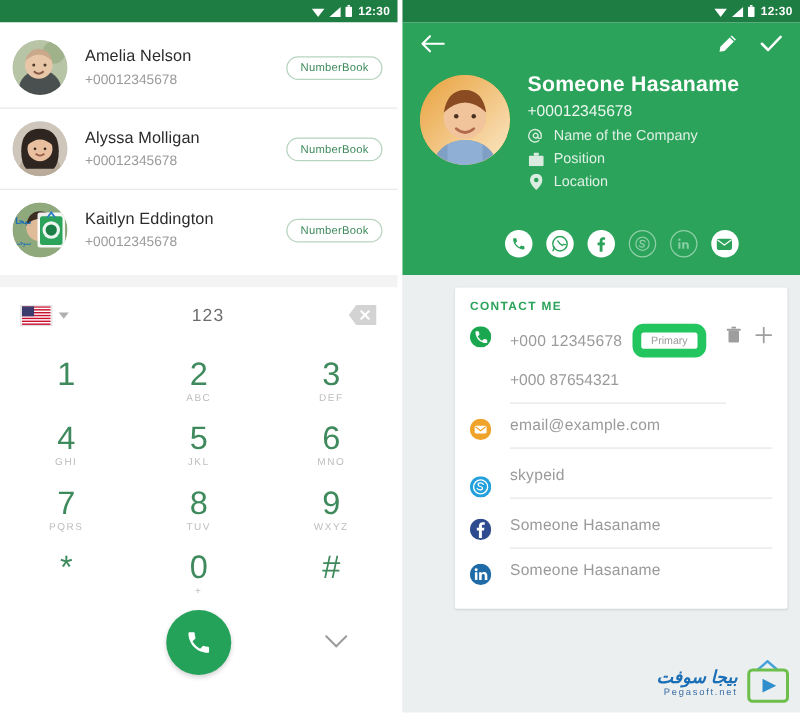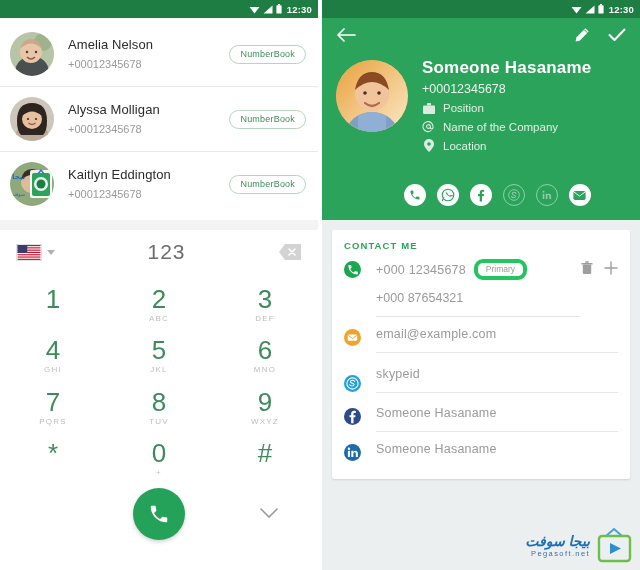--- a/index.html
+++ b/index.html
@@ -68,21 +68,21 @@
     display: flex; align-items: center; padding: 0 16px;
     flex: 0 0 44px;
   }
   .flag-wrap { display: flex; align-items: center; gap: 5px; }
   .flag { width: 26px; height: 17px; display: block; border: 1px solid #e2e2e2; }
   .caret-down {
     width: 0; height: 0; border-left: 4px solid transparent;
     border-right: 4px solid transparent; border-top: 5px solid #b0b0b0;
   }
   .dial-number {
-    flex: 1 1 auto; text-align: center; font-size: 21px;
+    flex: 1 1 auto; text-align: center; font-size: 14px;
     color: #6d6d6d; letter-spacing: 1px;
   }
   .backspace { width: 24px; height: 18px; }
 
   .keypad {
     flex: 1 1 auto; background: #ffffff;
     display: grid; grid-template-columns: repeat(3, 1fr);
     grid-template-rows: repeat(4, 1fr);
     align-content: start; padding-top: 4px;
   }
@@ -134,34 +134,35 @@
   }
   .soc.filled { background: #ffffff; }
   .soc.outline { background: transparent; border: 1.3px solid #8fcfa8; }
 
   
   .card-area { flex: 1 1 auto; background: #eceff0; padding: 10px 10px 0; position: relative; }
   .card {
     background: #ffffff; border-radius: 2px;
     box-shadow: 0 1px 2px rgba(0,0,0,.12);
     padding: 10px 12px 12px;
+    margin-left: 32px;
   }
   .card-title {
     font-size: 9.5px; color: #2ba35b; letter-spacing: 1.1px; font-weight: bold;
     margin-bottom: 8px;
   }
   .field-row { display: flex; align-items: flex-start; }
   .f-ico { width: 22px; flex: 0 0 22px; padding-top: 2px; }
   .f-main { flex: 1 1 auto; min-width: 0; padding-left: 10px; }
   .f-actions { display: flex; gap: 11px; align-items: center; padding-top: 2px; }
   .f-line1 { display: flex; align-items: center; gap: 8px; }
   .f-value { font-size: 12.5px; color: #9a9a9a; letter-spacing: .2px; }
   .f-label-sm { font-size: 8.5px; color: #c4c4c4; letter-spacing: .2px; }
   .primary-chip {
-    border: 4px solid #22c55e; border-radius: 9px; padding: 1px 8px 2px;
+    border: 7px solid #22c55e; border-radius: 9px; padding: 1px 8px 2px;
     font-size: 8.5px; color: #9a9a9a;
   }
   .f-value2 { font-size: 12.5px; color: #9a9a9a; margin-top: 11px; }
   .f-underline { height: 1px; background: #e6e6e6; margin-top: 11px; }
   .fld { margin-bottom: 2px; }
   .fld + .fld { margin-top: 10px; }
 
   .watermark {
     position: absolute; right: 6px; bottom: 6px;
     display: flex; align-items: center; gap: 4px;
@@ -436,35 +437,35 @@
               <path d="M29 43 q7 6 14 0" stroke="#b06a4c" stroke-width="2.2" fill="none" stroke-linecap="round"></path>
             </g>
             </svg>
         </div>
         <div class="prof-text">
           <div class="prof-name">Someone Hasaname</div>
           <div class="prof-phone">+00012345678</div>
 
           <div class="meta-row">
             <span class="meta-ico">
+              <svg width="13" height="13" viewBox="0 0 13 13">
+                  <path d="M9 10.6a5 5 0 1 1 2-4v1a1.3 1.3 0 0 1-2.6 0V6.5a1.9 1.9 0 1 0-.6 1.4" stroke="#d9ecdf" stroke-width="1.1" fill="none" stroke-linecap="round"></path>
+                </svg>
+            </span>
+            <span class="meta-txt">Name of the Company</span>
+          </div>
+
+          <div class="meta-row">
+            <span class="meta-ico">
               <svg width="12" height="11" viewBox="0 0 12 11">
                   <rect x="0" y="2.5" width="12" height="8.5" rx="1" fill="#d9ecdf"></rect>
                   <rect x="4" y="0" width="4" height="2.5" rx=".6" fill="#d9ecdf"></rect>
                 </svg>
             </span>
             <span class="meta-txt">Position</span>
-          </div>
-
-          <div class="meta-row">
-            <span class="meta-ico">
-              <svg width="13" height="13" viewBox="0 0 13 13">
-                  <path d="M9 10.6a5 5 0 1 1 2-4v1a1.3 1.3 0 0 1-2.6 0V6.5a1.9 1.9 0 1 0-.6 1.4" stroke="#d9ecdf" stroke-width="1.1" fill="none" stroke-linecap="round"></path>
-                </svg>
-            </span>
-            <span class="meta-txt">Name of the Company</span>
           </div>
 
           <div class="meta-row">
             <span class="meta-ico">
               <svg width="10" height="13" viewBox="0 0 10 13">
                   <path d="M5 0C2.2 0 0 2.2 0 5c0 3.6 5 8 5 8s5-4.4 5-8c0-2.8-2.2-5-5-5z" fill="#d9ecdf"></path>
                   <circle cx="5" cy="5" r="1.8" fill="#2ba35b"></circle>
                 </svg>
             </span>
             <span class="meta-txt">Location</span>

